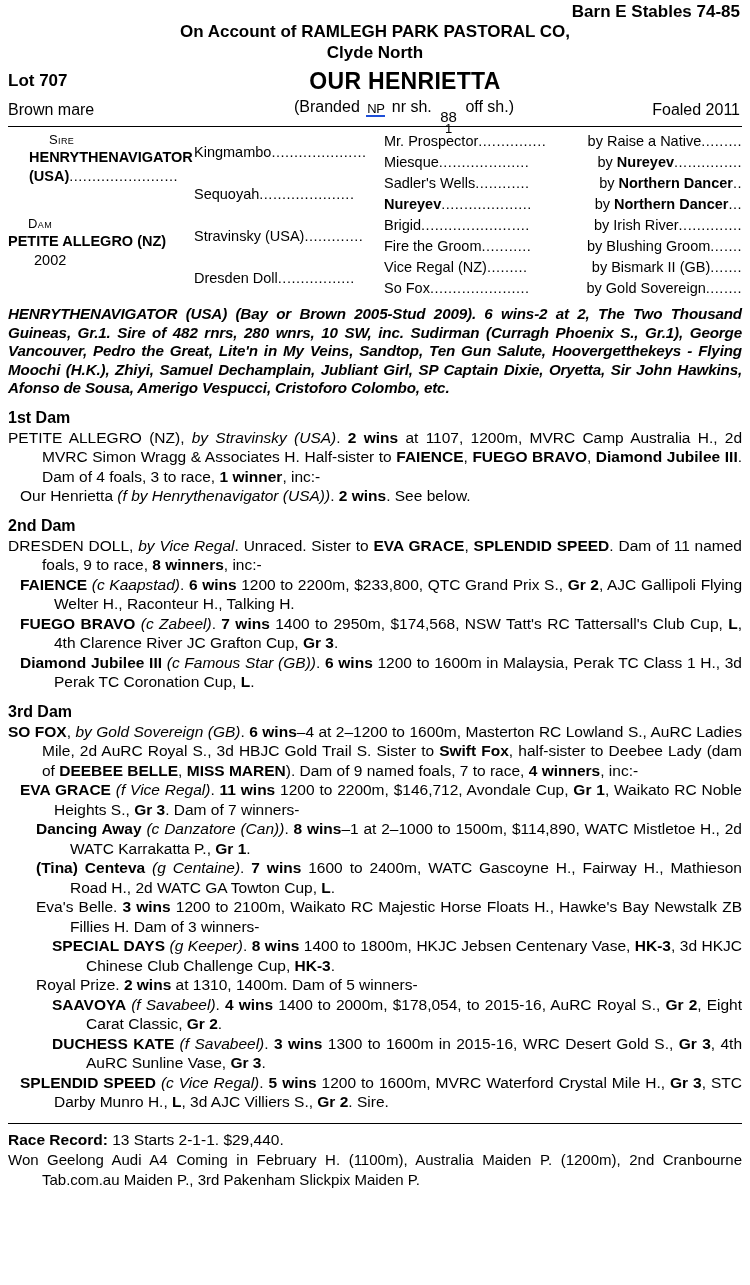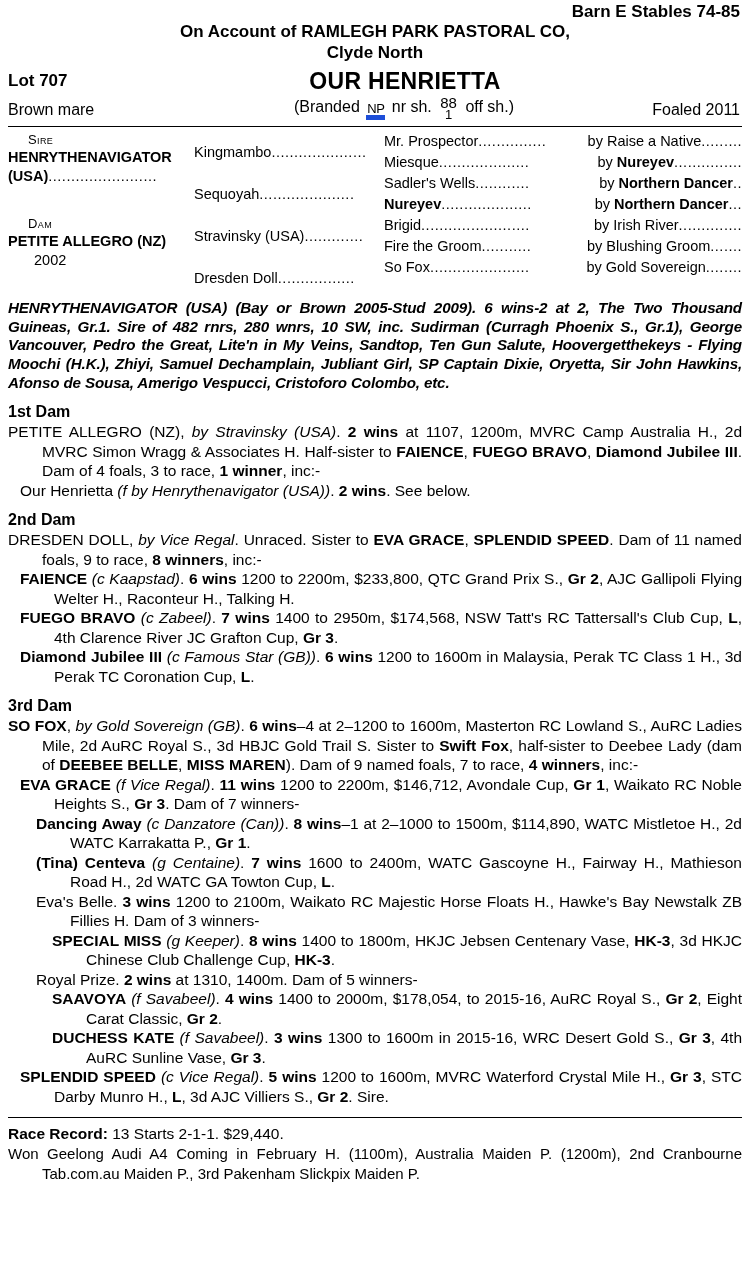--- a/index.html
+++ b/index.html
@@ -78,35 +78,35 @@
     flex: 0 0 150px;
     text-align: right;
     padding-right: 2px;
   }
   .brandmark {
     display: inline-block;
     position: relative;
     font-size: 13px;
     line-height: 11px;
     vertical-align: -1px;
-    border-bottom: 5px solid #1d4ed8;
+    border-bottom: 2px solid #1d4ed8;
     padding: 0 1px 1px 1px;
     margin: 0 2px;
     letter-spacing: -0.5px;
   }
   .brandmark i { font-style: normal; }
   .stack {
     display: inline-block;
     text-align: center;
     vertical-align: middle;
     line-height: 12px;
     font-size: 15px;
     margin: 0 4px;
     position: relative;
-    top: 1px;
+    top: 15px;
   }
   .stack .top { display: block; }
   .stack .bot { display: block; font-size: 13px; }
 
   
   .ped-wrap {
     margin-top: 6px;
     border-top: 1.5px solid #000;
     padding-top: 4px;
   }
@@ -158,30 +158,31 @@
     white-space: nowrap;
     text-align: right;
   }
   .p2-line {
     height: 42px;
     display: flex;
     align-items: center;
     white-space: nowrap;
     overflow: hidden;
   }
-  .sire-block { height: 84px; }
+  .sire-block { height: 84px; margin-left: 21px; }
   .dam-block  { height: 84px; }
 
   
   .sire-note {
     font-style: italic;
     font-weight: bold;
     font-size: 15.2px;
     line-height: 18.6px;
     text-align: justify;
+    margin-top: 6px;
     letter-spacing: -0.15px;
   }
   .dam-head {
     font-weight: bold;
     font-size: 16px;
     line-height: 21px;
     margin-top: 9px;
   }
   .entry {
     font-size: 15.5px;
@@ -301,20 +302,24 @@
           <span class="gp-name"><b>Nureyev</b><span class="dots">....................</span></span>
           <span class="gp-by"><span>by </span><b>Northern Dancer</b><span class="dots">...</span></span>
         </div>
         <div class="gp-row">
           <span class="gp-name"><span>Brigid</span><span class="dots">........................</span></span>
           <span class="gp-by"><span>by Irish River</span><b></b><span class="dots">..............</span></span>
         </div>
         <div class="gp-row">
           <span class="gp-name"><span>Fire the Groom</span><span class="dots">...........</span></span>
           <span class="gp-by"><span>by Blushing Groom</span><b></b><span class="dots">.......</span></span>
+        </div>
+        <div class="gp-row">
+          <span class="gp-name"><span>Vice Regal (NZ)</span><span class="dots">.........</span></span>
+          <span class="gp-by"><span>by Bismark II (GB)</span><b></b><span class="dots">.......</span></span>
         </div>
         <div class="gp-row">
           <span class="gp-name"><span>So Fox</span><span class="dots">......................</span></span>
           <span class="gp-by"><span>by Gold Sovereign</span><b></b><span class="dots">........</span></span>
         </div>
       </div>
 
     </div>
   </div>
 
@@ -328,21 +333,21 @@
       <div class="entry i0">DRESDEN DOLL, <i>by Vice Regal</i>. Unraced. Sister to <b>EVA GRACE</b>, <b>SPLENDID SPEED</b>. Dam of 11 named foals, 9 to race, <b>8 winners</b>, inc:-</div>
       <div class="entry i1"><b>FAIENCE</b> <i>(c Kaapstad)</i>. <b>6 wins</b> 1200 to 2200m, $233,800, QTC Grand Prix S., <b>Gr 2</b>, AJC Gallipoli Flying Welter H., Raconteur H., Talking H.</div>
       <div class="entry i1"><b>FUEGO BRAVO</b> <i>(c Zabeel)</i>. <b>7 wins</b> 1400 to 2950m, $174,568, NSW Tatt's RC Tattersall's Club Cup, <b>L</b>, 4th Clarence River JC Grafton Cup, <b>Gr 3</b>.</div>
       <div class="entry i1"><b>Diamond Jubilee III</b> <i>(c Famous Star (GB))</i>. <b>6 wins</b> 1200 to 1600m in Malaysia, Perak TC Class 1 H., 3d Perak TC Coronation Cup, <b>L</b>.</div>
       <div class="dam-head">3rd Dam</div>
       <div class="entry i0"><b>SO FOX</b>, <i>by Gold Sovereign (GB)</i>. <b>6 wins</b>–4 at 2–1200 to 1600m, Masterton RC Lowland S., AuRC Ladies Mile, 2d AuRC Royal S., 3d HBJC Gold Trail S. Sister to <b>Swift Fox</b>, half-sister to Deebee Lady (dam of <b>DEEBEE BELLE</b>, <b>MISS MAREN</b>). Dam of 9 named foals, 7 to race, <b>4 winners</b>, inc:-</div>
       <div class="entry i1"><b>EVA GRACE</b> <i>(f Vice Regal)</i>. <b>11 wins</b> 1200 to 2200m, $146,712, Avondale Cup, <b>Gr 1</b>, Waikato RC Noble Heights S., <b>Gr 3</b>. Dam of 7 winners-</div>
       <div class="entry i2"><b>Dancing Away</b> <i>(c Danzatore (Can))</i>. <b>8 wins</b>–1 at 2–1000 to 1500m, $114,890, WATC Mistletoe H., 2d WATC Karrakatta P., <b>Gr 1</b>.</div>
       <div class="entry i2"><b>(Tina) Centeva</b> <i>(g Centaine)</i>. <b>7 wins</b> 1600 to 2400m, WATC Gascoyne H., Fairway H., Mathieson Road H., 2d WATC GA Towton Cup, <b>L</b>.</div>
       <div class="entry i2">Eva's Belle. <b>3 wins</b> 1200 to 2100m, Waikato RC Majestic Horse Floats H., Hawke's Bay Newstalk ZB Fillies H. Dam of 3 winners-</div>
-      <div class="entry i3"><b>SPECIAL MISS</b> <i>(g Keeper)</i>. <b>8 wins</b> 1400 to 1800m, HKJC Jebsen Centenary Vase, <b>HK-3</b>, 3d HKJC Chinese Club Challenge Cup, <b>HK-3</b>.</div>
+      <div class="entry i3"><b>SPECIAL DAYS</b> <i>(g Keeper)</i>. <b>8 wins</b> 1400 to 1800m, HKJC Jebsen Centenary Vase, <b>HK-3</b>, 3d HKJC Chinese Club Challenge Cup, <b>HK-3</b>.</div>
       <div class="entry i2">Royal Prize. <b>2 wins</b> at 1310, 1400m. Dam of 5 winners-</div>
       <div class="entry i3"><b>SAAVOYA</b> <i>(f Savabeel)</i>. <b>4 wins</b> 1400 to 2000m, $178,054, to 2015-16, AuRC Royal S., <b>Gr 2</b>, Eight Carat Classic, <b>Gr 2</b>.</div>
       <div class="entry i3"><b>DUCHESS KATE</b> <i>(f Savabeel)</i>. <b>3 wins</b> 1300 to 1600m in 2015-16, WRC Desert Gold S., <b>Gr 3</b>, 4th AuRC Sunline Vase, <b>Gr 3</b>.</div>
       <div class="entry i1"><b>SPLENDID SPEED</b> <i>(c Vice Regal)</i>. <b>5 wins</b> 1200 to 1600m, MVRC Waterford Crystal Mile H., <b>Gr 3</b>, STC Darby Munro H., <b>L</b>, 3d AJC Villiers S., <b>Gr 2</b>. Sire.</div>
     </div>
 
   <div class="rule"></div>
   <div class="rr-title">
     <b>Race Record:</b>
     <span>13 Starts 2-1-1. $29,440.</span>

